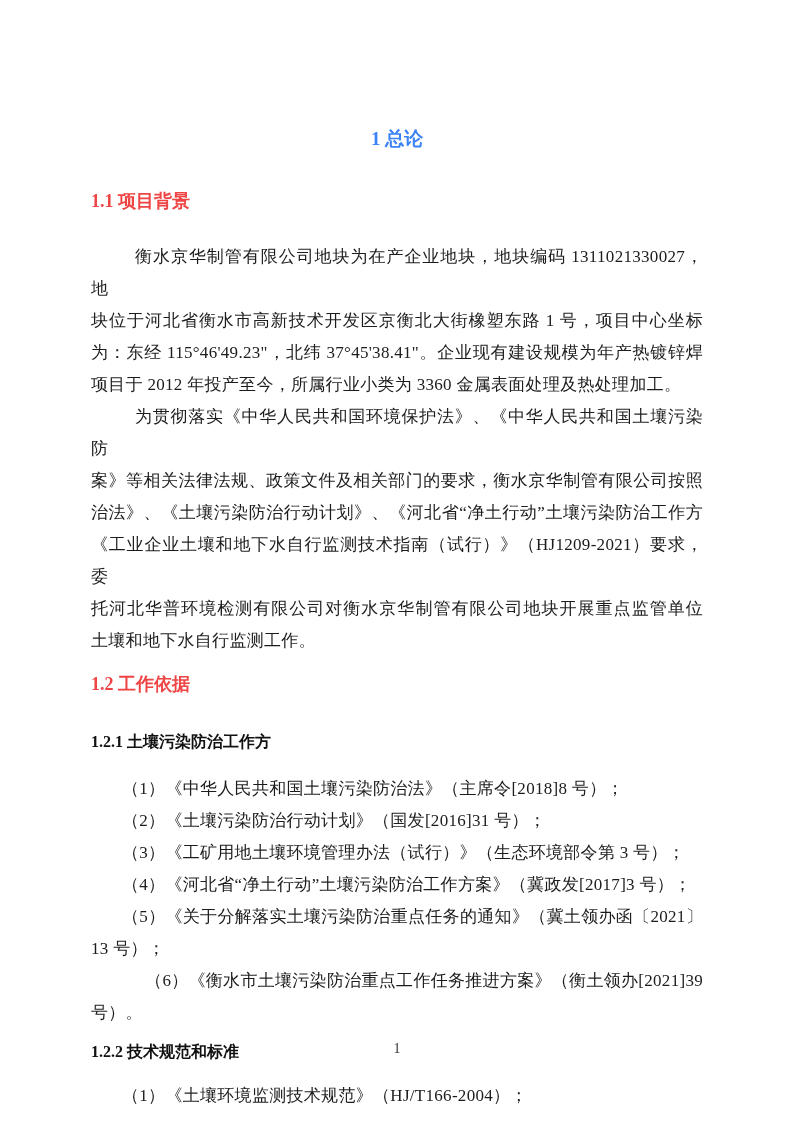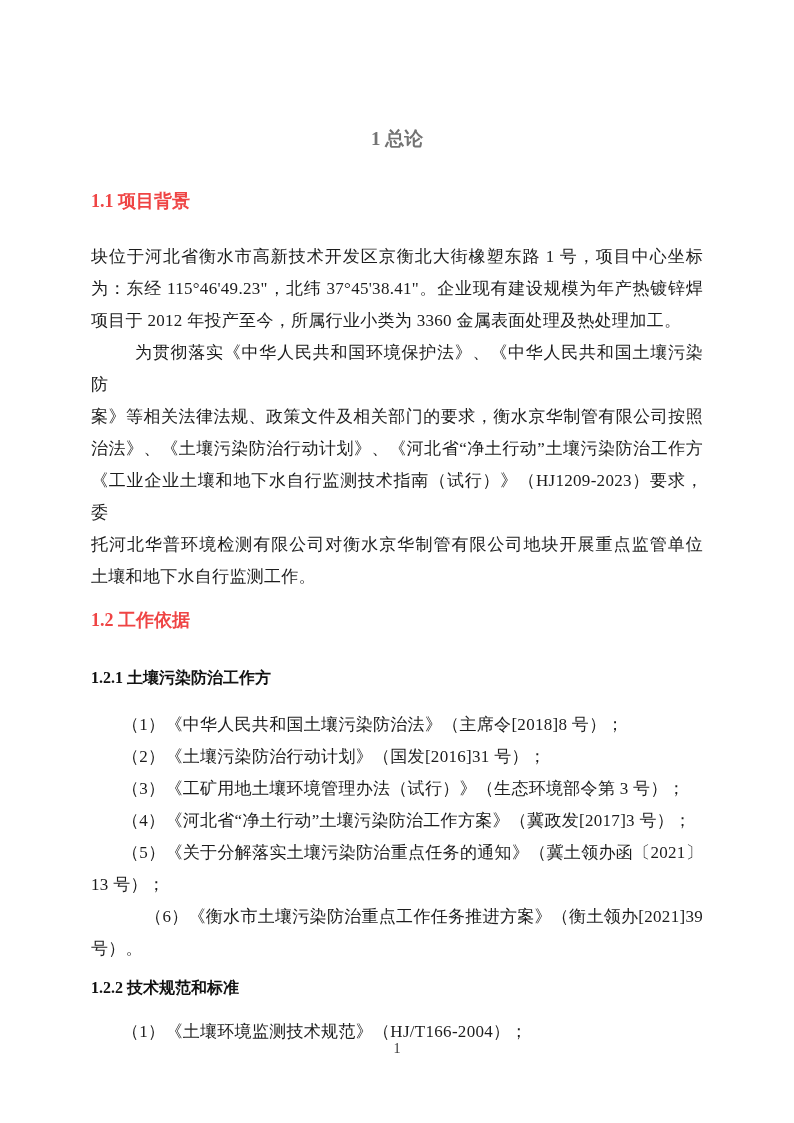--- a/index.html
+++ b/index.html
@@ -13,21 +13,21 @@
     font-family: "Liberation Serif", "DejaVu Serif", serif;
     color: #1c1c1c;
     overflow: hidden;
   }
   .doc-title {
     margin: 0;
     text-align: center;
     font-size: 19px;
     line-height: 24px;
     font-weight: bold;
-    color: #737373;
+    color: #3b82f6;
   }
   .h2 {
     margin: 0;
     font-size: 18px;
     line-height: 24px;
     font-weight: bold;
     color: #ef4444;
   }
   .h2.s11 { margin-top: 38px; }
   .h2.s12 { margin-top: 15px; }
@@ -70,30 +70,31 @@
 </head>
 <body>
 
 <div class="page">
 
   <h1 class="doc-title">1 总论</h1>
 
   <h2 class="h2 s11">1.1 项目背景</h2>
 
   <div class="para p1">
+    <p class="line indent">衡水京华制管有限公司地块为在产企业地块，地块编码 1311021330027，地</p>
     <p class="line">块位于河北省衡水市高新技术开发区京衡北大街橡塑东路 1 号，项目中心坐标</p>
     <p class="line">为：东经 115°46'49.23"，北纬 37°45'38.41"。企业现有建设规模为年产热镀锌焊</p>
     <p class="line last">项目于 2012 年投产至今，所属行业小类为 3360 金属表面处理及热处理加工。</p>
   </div>
 
   <div class="para">
     <p class="line indent">为贯彻落实《中华人民共和国环境保护法》、《中华人民共和国土壤污染防</p>
     <p class="line">案》等相关法律法规、政策文件及相关部门的要求，衡水京华制管有限公司按照</p>
     <p class="line">治法》、《土壤污染防治行动计划》、《河北省“净土行动”土壤污染防治工作方</p>
-    <p class="line">《工业企业土壤和地下水自行监测技术指南（试行）》（HJ1209-2023）要求，委</p>
+    <p class="line">《工业企业土壤和地下水自行监测技术指南（试行）》（HJ1209-2021）要求，委</p>
     <p class="line">托河北华普环境检测有限公司对衡水京华制管有限公司地块开展重点监管单位</p>
     <p class="line last">土壤和地下水自行监测工作。</p>
   </div>
 
   <h2 class="h2 s12">1.2 工作依据</h2>
 
   <h3 class="h3 s121">1.2.1 土壤污染防治工作方</h3>
 
   <div class="list">
     <p class="line last indent-sm">（1）《中华人民共和国土壤污染防治法》（主席令[2018]8 号）；</p>

